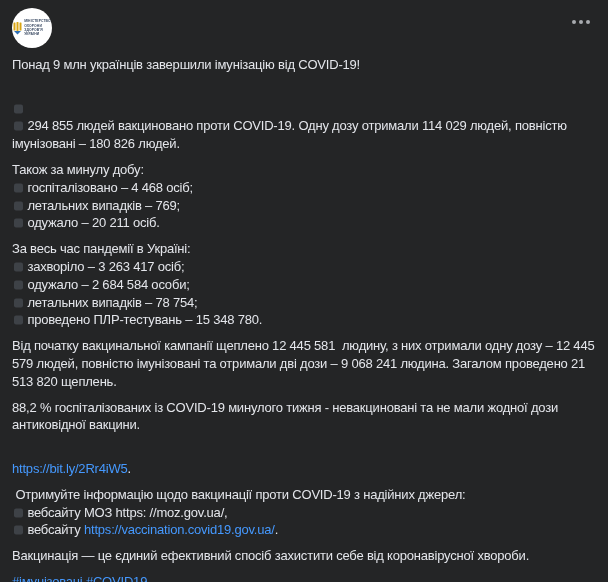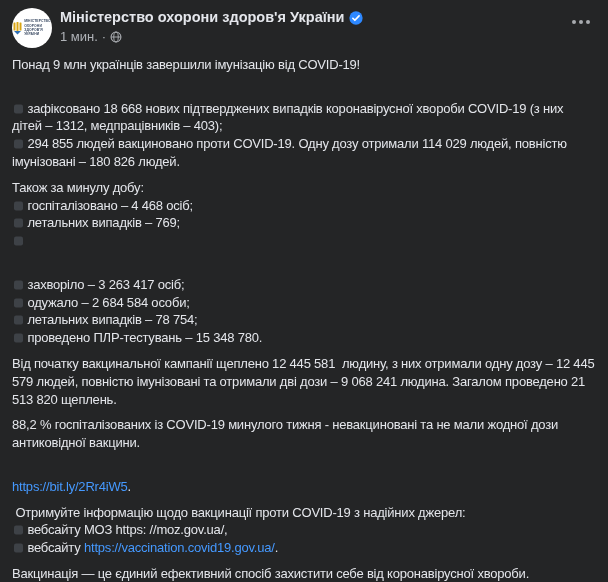--- a/index.html
+++ b/index.html
@@ -66,52 +66,34 @@
         <path d="M1 9 L4.5 12.5 L8 9 Z" fill="#2f6fb5"></path>
       </svg>
       <div class="avatar-text">
         <span>МІНІСТЕРСТВО</span>
         <span>ОХОРОНИ</span>
         <span>ЗДОРОВ'Я</span>
         <span>УКРАЇНИ</span>
       </div>
     </div>
 
-    <div class="header-info">
-      <div class="name-row">
-        <span class="page-name">Міністерство охорони здоров'я України</span>
-        <svg class="verified" width="14" height="14" viewBox="0 0 16 16">
-          <circle cx="8" cy="8" r="7.6" fill="#2d88ff"></circle>
-          <path d="M4.4 8.3l2.3 2.3 4.8-5" stroke="#ffffff" stroke-width="1.9" fill="none" stroke-linecap="round" stroke-linejoin="round"></path>
-        </svg>
-      </div>
-      <div class="meta-row">
-        <span>1 мин.</span>
-        <span>·</span>
-        <svg width="12" height="12" viewBox="0 0 16 16">
-          <circle cx="8" cy="8" r="6.6" fill="none" stroke="#b0b3b8" stroke-width="1.4"></circle>
-          <ellipse cx="8" cy="8" rx="3" ry="6.6" fill="none" stroke="#b0b3b8" stroke-width="1.2"></ellipse>
-          <line x1="1.4" y1="8" x2="14.6" y2="8" stroke="#b0b3b8" stroke-width="1.2"></line>
-        </svg>
-      </div>
-    </div>
 
     <div class="menu-btn">
       <span class="mdot"></span>
       <span class="mdot"></span>
       <span class="mdot"></span>
     </div>
 
   </div>
 
   <div class="content" id="post-content">
       <p><span>Понад 9 млн українців завершили імунізацію від COVID-19!</span></p>
-      <p><br><span class="bullet"></span><span> зафіксовано 18 668 нових підтверджених випадків коронавірусної хвороби COVID-19 (з них дітей – 1312, медпрацівників – 403);</span><br><span class="bullet"></span><span> 294 855 людей вакциновано проти COVID-19. Одну дозу отримали 114 029 людей, повністю імунізовані – 180 826 людей.</span></p>
-      <p><span>Також за минулу добу:</span><br><span class="bullet"></span><span> госпіталізовано – 4 468 осіб;</span><br><span class="bullet"></span><span> летальних випадків – 769;</span><br><span class="bullet"></span></p>
-      <p><br><span class="bullet"></span><span> захворіло – 3 263 417 осіб;</span><br><span class="bullet"></span><span> одужало – 2 684 584 особи;</span><br><span class="bullet"></span><span> летальних випадків – 78 754;</span><br><span class="bullet"></span><span> проведено ПЛР-тестувань – 15 348 780.</span></p>
+      <p><br><span class="bullet"></span><br><span class="bullet"></span><span> 294 855 людей вакциновано проти COVID-19. Одну дозу отримали 114 029 людей, повністю імунізовані – 180 826 людей.</span></p>
+      <p><span>Також за минулу добу:</span><br><span class="bullet"></span><span> госпіталізовано – 4 468 осіб;</span><br><span class="bullet"></span><span> летальних випадків – 769;</span><br><span class="bullet"></span><span> одужало – 20 211 осіб.</span></p>
+      <p><span>За весь час пандемії в Україні:</span><br><span class="bullet"></span><span> захворіло – 3 263 417 осіб;</span><br><span class="bullet"></span><span> одужало – 2 684 584 особи;</span><br><span class="bullet"></span><span> летальних випадків – 78 754;</span><br><span class="bullet"></span><span> проведено ПЛР-тестувань – 15 348 780.</span></p>
       <p><span>Від початку вакцинальної кампанії щеплено 12 445 581  людину, з них отримали одну дозу – 12 445 579 людей, повністю імунізовані та отримали дві дози – 9 068 241 людина. Загалом проведено 21 513 820 щеплень.</span></p>
       <p><span>88,2 % госпіталізованих із COVID-19 минулого тижня - невакциновані та не мали жодної дози антиковідної вакцини.</span></p>
       <p><br><a class="link">https://bit.ly/2Rr4iW5</a><span>.</span></p>
       <p><span> Отримуйте інформацію щодо вакцинації проти COVID-19 з надійних джерел:</span><br><span class="bullet"></span><span> вебсайту МОЗ https: //moz.gov.ua/,</span><br><span class="bullet"></span><span> вебсайту </span><a class="link">https://vaccination.covid19.gov.ua/</a><span>.</span></p>
       <p><span>Вакцинація — це єдиний ефективний спосіб захистити себе від коронавірусної хвороби.</span></p>
       <p><a class="link">#імунізовані</a><span> </span><a class="link">#COVID19</a></p>
     </div>
 
 </div>
 

